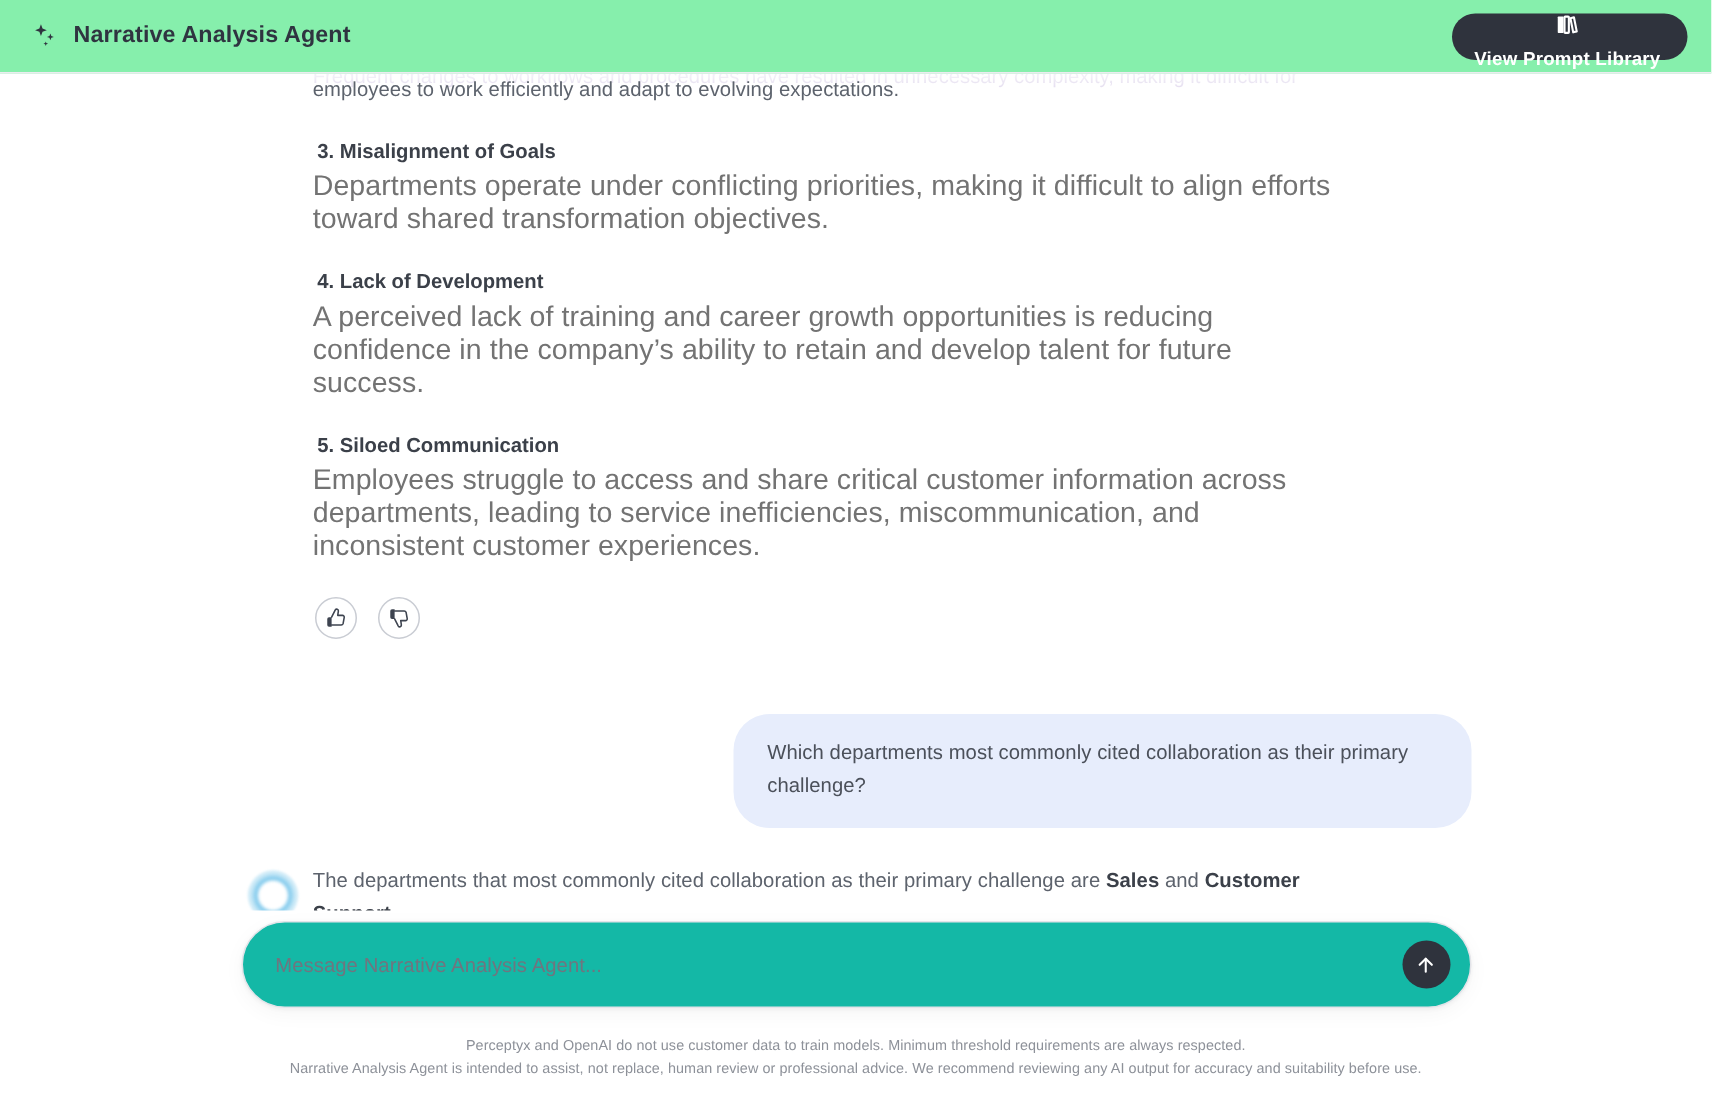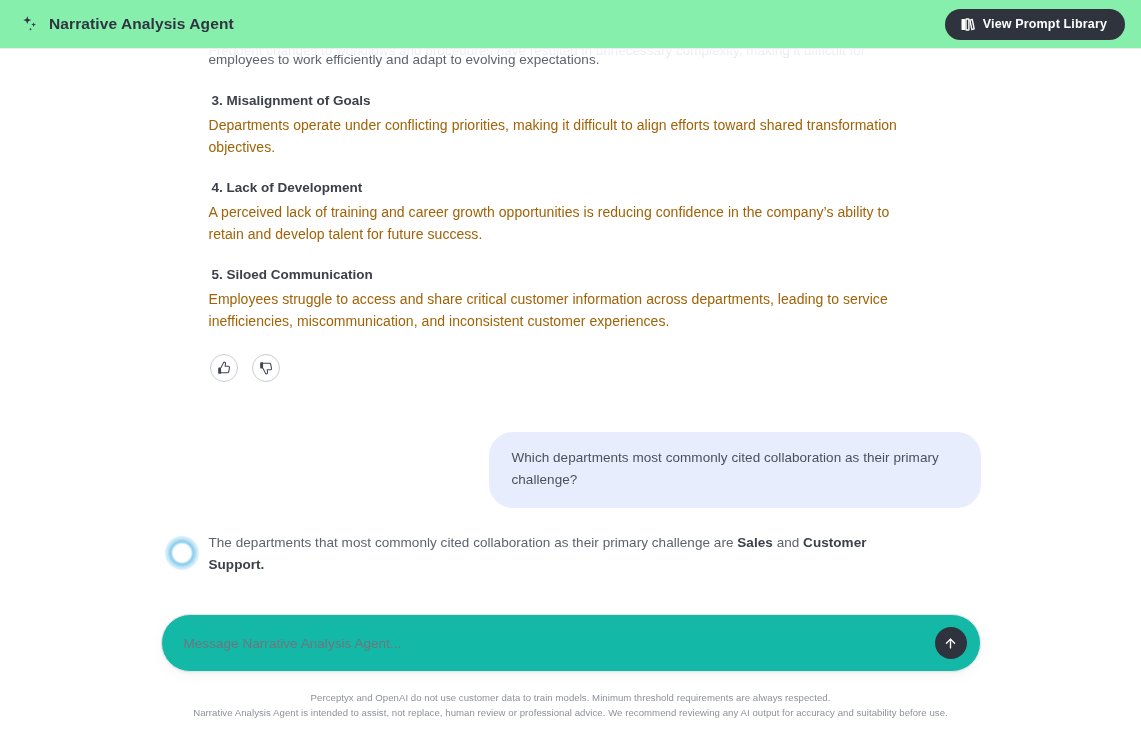--- a/index.html
+++ b/index.html
@@ -67,20 +67,21 @@
     border: none;
     border-radius: 999px;
     height: 31px;
     padding: 0 18px 0 15px;
     font-family: "Liberation Sans", sans-serif;
     font-size: 12.5px;
     font-weight: 700;
     letter-spacing: 0.15px;
     cursor: pointer;
     white-space: nowrap;
+    flex-direction: column;
   }
 
   .book-icon {
     width: 15px;
     height: 15px;
     display: block;
     flex: none;
   }
 
   
@@ -130,23 +131,23 @@
   .section-heading {
     font-size: 13.5px;
     font-weight: 700;
     color: #3b4049;
     line-height: 20px;
     padding-left: 3px;
     margin-bottom: 3px;
   }
 
   .section-body {
-    font-size: 14px;
+    font-size: 19px;
     line-height: 22px;
-    color: #a16207;
+    color: #737373;
     letter-spacing: 0.05px;
   }
 
   .para-lead {
     font-size: 13.5px;
     line-height: 22px;
     color: #5d636d;
     letter-spacing: 0.05px;
   }
 

